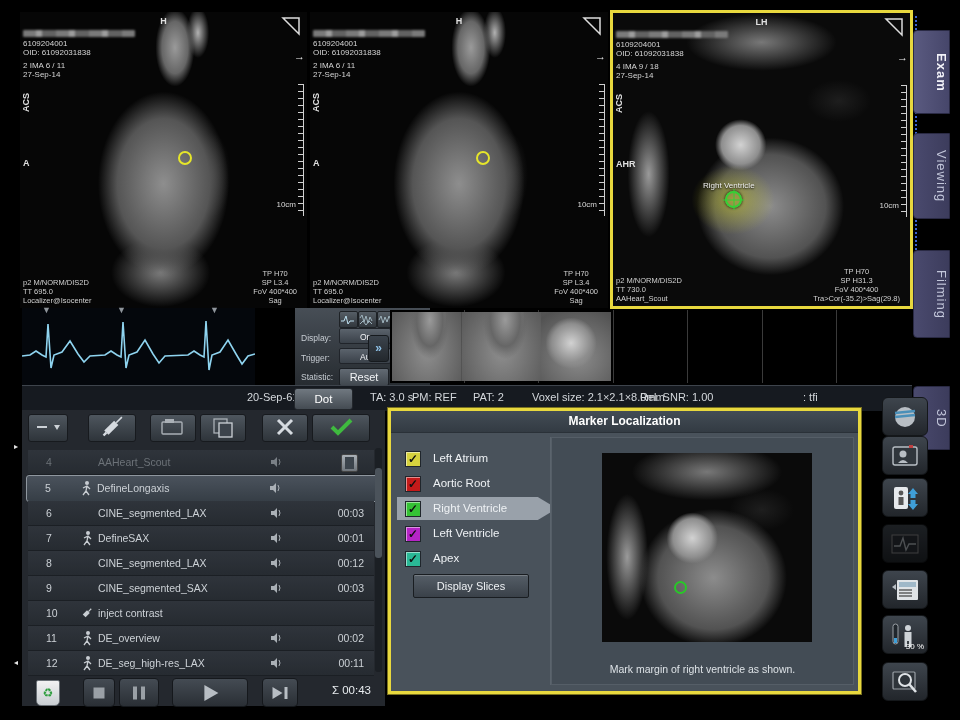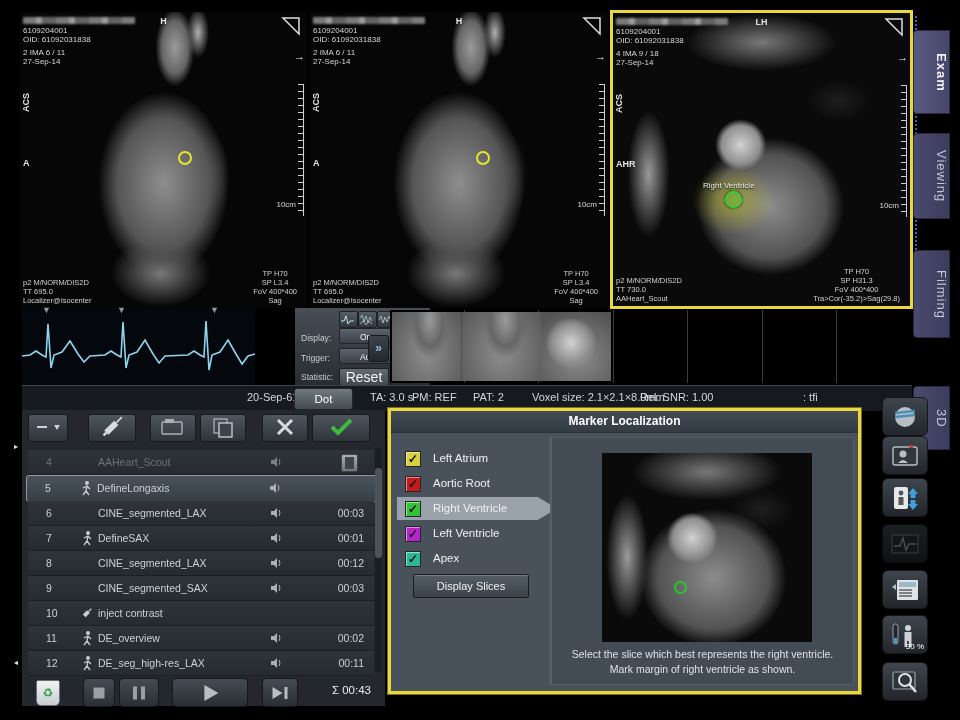--- a/index.html
+++ b/index.html
@@ -22,21 +22,21 @@
     radial-gradient(circle 11px at 46% 41%, #3c3c3c, rgba(0,0,0,0) 85%),
     radial-gradient(ellipse 92px 86px at 53% 66%, #8c8c8c 0%, #525252 60%, rgba(0,0,0,0) 80%),
     radial-gradient(ellipse 46px 30px at 76% 30%, #1e1e1e, rgba(0,0,0,0) 70%),
     radial-gradient(ellipse 100px 38px at 50% 10%, #787878, rgba(0,0,0,0) 75%),
     radial-gradient(ellipse 30px 90px at 12% 55%, #9a9a9a, rgba(0,0,0,0) 70%),
     #0a0a0a;}
   .ann{font-size:8px;line-height:9px;color:#d6d6d6;white-space:nowrap;}
   .blur-name{width:112px;height:7px;margin:2px 0 2px 0;border-radius:1px;
     background:repeating-linear-gradient(90deg,#7a7a7a 0 13px,#9d9d9d 13px 19px,#626262 19px 33px);
     filter:blur(1.1px);}
-  .ph{position:absolute;left:3px;top:3px;}
+  .ph{position:absolute;left:3px;top:16px;}
   .gap{margin-top:4px;}
   .orient{position:absolute;font-size:9px;color:#e0e0e0;font-weight:bold;}
   .o-top{top:4px;left:50%;transform:translateX(-50%);}
   .o-acs{left:1px;top:100px;transform:rotate(-90deg);transform-origin:left top;font-weight:bold;}
   .o-mid{left:3px;top:146px;}
   .corner-tri{position:absolute;right:6px;top:4px;}
   .arrow-r{position:absolute;right:2px;top:38px;font-size:11px;color:#eee;}
   .ruler{position:absolute;right:3px;top:72px;width:6px;height:132px;
     background:repeating-linear-gradient(180deg,#cfcfcf 0 1px,rgba(0,0,0,0) 1px 7px);}
   .ruler:after{content:"";position:absolute;right:0;top:0;width:1px;height:100%;background:#cfcfcf;}
@@ -66,21 +66,21 @@
   .ecgbox{position:absolute;left:22px;top:308px;width:233px;height:77px;background:#04070c;}
   .tri{position:absolute;top:-3px;font-size:9px;color:#8f959b;}
   .ctrl{position:absolute;left:255px;top:308px;width:135px;height:77px;
     background:linear-gradient(180deg,#474e56,#272c31);margin-left:40px;}
   .clabel{position:absolute;font-size:8.5px;color:#c6ccd2;}
   .dd{position:absolute;height:16px;background:linear-gradient(180deg,#5b636c,#3a4149);
     border:1px solid #20242a;border-radius:2px;color:#f0f2f4;font-size:8.5px;line-height:16px;padding-left:20px;box-sizing:border-box;}
   .ddarr{position:absolute;width:14px;height:16px;background:linear-gradient(180deg,#5b636c,#3a4149);
     border:1px solid #20242a;border-radius:2px;color:#d8dce0;font-size:7px;text-align:center;line-height:16px;}
   .rstbtn{position:absolute;height:16px;background:linear-gradient(180deg,#626a73,#41484f);
-    border:1px solid #1c2025;border-radius:2px;color:#f2f4f6;font-size:14px;text-align:center;line-height:16px;}
+    border:1px solid #1c2025;border-radius:2px;color:#f2f4f6;font-size:11px;text-align:center;line-height:16px;}
   .mini{position:absolute;top:3px;width:17px;height:15px;background:linear-gradient(180deg,#565e66,#31373d);
     border:1px solid #1e2226;border-radius:2px;}
   .expand{position:absolute;left:113px;top:27px;width:19px;height:25px;background:linear-gradient(180deg,#3b434c,#23282d);
     border:1px solid #161a1e;border-radius:3px;color:#8fc2e8;font-size:12px;text-align:center;line-height:24px;font-weight:bold;}
   .thumbs{position:absolute;left:390px;top:310px;width:522px;height:73px;background:#000;display:flex;}
   .tcell{width:74.5px;height:73px;border-right:1px solid #3a3a3a;box-sizing:border-box;position:relative;}
   .timg{position:absolute;inset:2px;}
 
   
   .statusbar{position:absolute;left:22px;top:385px;width:890px;height:25px;background:#161a20;border-top:1px solid #3e444c;}
@@ -524,21 +524,20 @@
       <div class="cb" style="background: rgb(42, 184, 150);">✓</div>
       <div class="ml">Apex</div>
     </div>
     <div class="dsbtn">Display Slices</div>
 
     <div class="ddiv"></div>
     <div class="dimgpanel">
       <div class="dimg mri-heart">
         <div class="dgreen" style="left:72px;top:128px;"></div>
       </div>
-      <div class="dinstr" style="top:209px;">Select the slice which best represents the right ventricle.</div>
       <div class="dinstr" style="top:224px;">Mark margin of right ventricle as shown.</div>
     </div>
   </div>
 
   <div class="ricol">
     <div class="ribtn" style="top:2px;">
       <svg class="ricon" width="28" height="28">
           <circle cx="14" cy="14" r="10" fill="#b8bec4"></circle>
           <path d="M4 10 L24 8 M4 14 L24 12" stroke="#4a8fb8" stroke-width="2.4" fill="none"></path>
         </svg>

